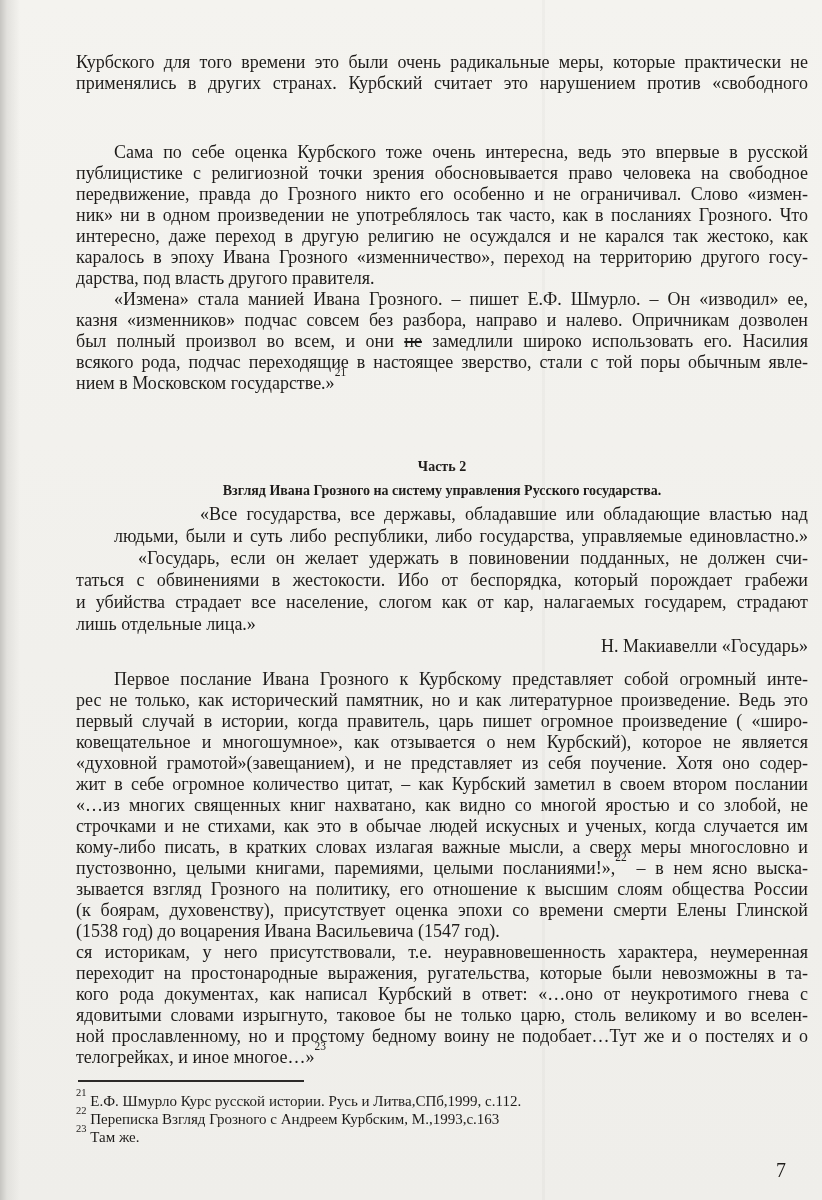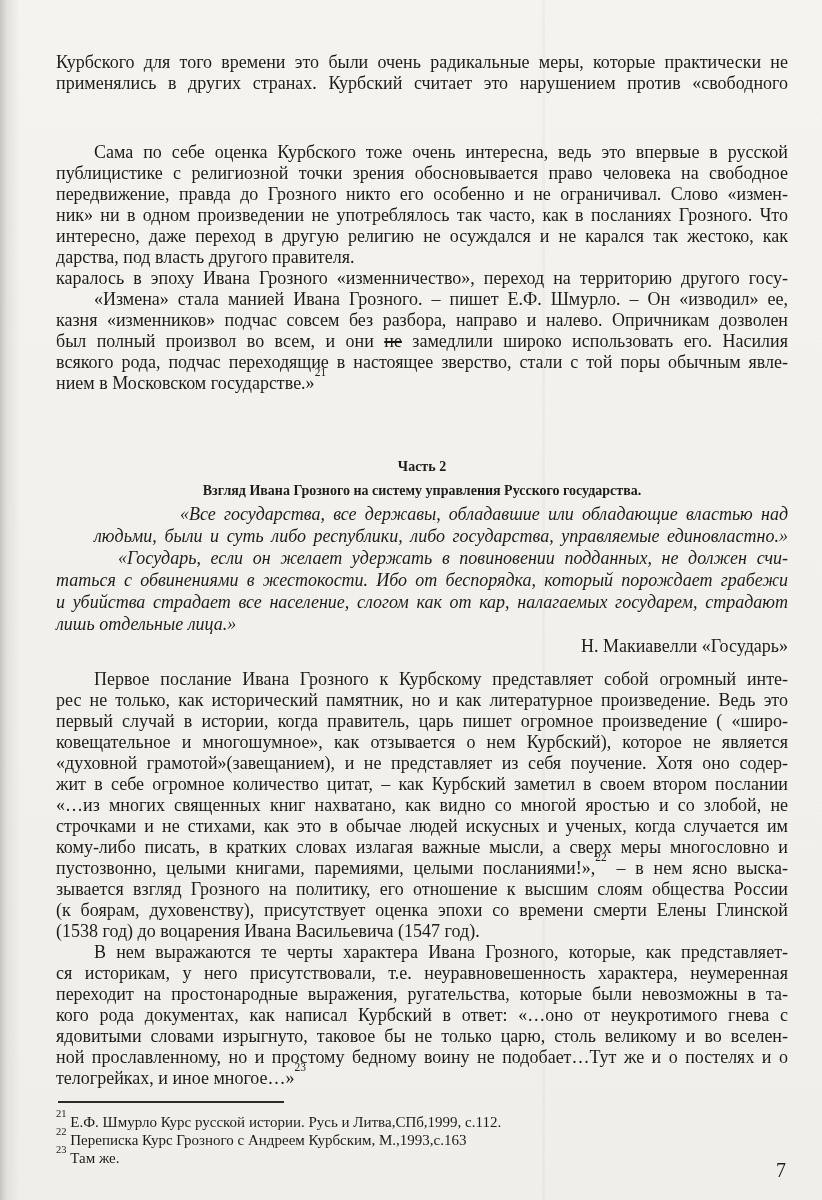--- a/index.html
+++ b/index.html
@@ -14,30 +14,30 @@
     color:#1e1c1a;
     font-family:"Liberation Serif","DejaVu Serif",serif;
     overflow:hidden;
   }
   
   .page::after{
     content:"";position:absolute;left:542px;top:0;bottom:0;width:3px;
     background:rgba(60,60,55,0.03);pointer-events:none;
   }
   .content{
-    position:absolute;left:56px;top:52px;width:732px;
+    position:absolute;left:76px;top:52px;width:732px;
   }
   .block{margin:0;}
   .line{
     font-size:18px;line-height:21px;
     text-align:justify;text-align-last:justify;
     min-height:21px;
   }
   .line.last{text-align-last:left;}
-  .epigraph .line{font-style:italic;line-height:22px;}
+  .epigraph .line{line-height:22px;}
   .heading{margin-top:61px;}
   .heading .line{
     font-weight:bold;font-size:14px;line-height:24px;
     text-align:center;text-align-last:center;
   }
   .attribution{margin-bottom:12px;}
   .attribution .line{text-align:right;text-align-last:right;line-height:22px;}
   .line sup{
     font-size:11.5px;line-height:0;
     position:relative;top:-6px;
@@ -64,22 +64,22 @@
       <div class="block paragraph">
         <div class="line"><span>Курбского для того времени это были очень радикальные меры, которые практически не</span></div>
         <div class="line"><span>применялись в других странах. Курбский считает это нарушением против «свободного</span></div>
       </div>
       <div class="block paragraph">
         <div class="line" style="padding-left: 38px; margin-top: 48px;"><span>Сама по себе оценка Курбского тоже очень интересна, ведь это впервые в русской</span></div>
         <div class="line"><span>публицистике с религиозной точки зрения обосновывается право человека на свободное</span></div>
         <div class="line"><span>передвижение, правда до Грозного никто его особенно и не ограничивал. Слово «измен-</span></div>
         <div class="line"><span>ник» ни в одном произведении не употреблялось так часто, как в посланиях Грозного. Что</span></div>
         <div class="line"><span>интересно, даже переход в другую религию не осуждался и не карался так жестоко, как</span></div>
+        <div class="line"><span>каралось в эпоху Ивана Грозного «изменничество», переход на территорию другого госу-</span></div>
         <div class="line last"><span>дарства, под власть другого правителя.</span></div>
-        <div class="line"><span>каралось в эпоху Ивана Грозного «изменничество», переход на территорию другого госу-</span></div>
       </div>
       <div class="block paragraph">
         <div class="line" style="padding-left: 38px;"><span>«Измена» стала манией Ивана Грозного. – пишет Е.Ф. Шмурло. – Он «изводил» ее,</span></div>
         <div class="line"><span>казня «изменников» подчас совсем без разбора, направо и налево. Опричникам дозволен</span></div>
         <div class="line"><span>был полный произвол во всем, и они </span><span class="strike">не</span><span> замедлили широко использовать его. Насилия</span></div>
         <div class="line"><span>всякого рода, подчас переходящие в настоящее зверство, стали с той поры обычным явле-</span></div>
         <div class="line last"><span>нием в Московском государстве.»</span><sup>21</sup></div>
       </div>
       <div class="block heading">
         <div class="line"><span>Часть 2</span></div>
@@ -107,29 +107,28 @@
         <div class="line"><span>жит в себе огромное количество цитат, – как Курбский заметил в своем втором послании</span></div>
         <div class="line"><span>«…из многих священных книг нахватано, как видно со многой яростью и со злобой, не</span></div>
         <div class="line"><span>строчками и не стихами, как это в обычае людей искусных и ученых, когда случается им</span></div>
         <div class="line"><span>кому-либо писать, в кратких словах излагая важные мысли, а сверх меры многословно и</span></div>
         <div class="line"><span>пустозвонно, целыми книгами, паремиями, целыми посланиями!»,</span><sup>22</sup><span> – в нем ясно выска-</span></div>
         <div class="line"><span>зывается взгляд Грозного на политику, его отношение к высшим слоям общества России</span></div>
         <div class="line"><span>(к боярам, духовенству), присутствует оценка эпохи со времени смерти Елены Глинской</span></div>
         <div class="line last"><span>(1538 год) до воцарения Ивана Васильевича (1547 год).</span></div>
       </div>
       <div class="block paragraph">
-        <div class="line" style="padding-left: 38px;"><span>В нем выражаются те черты характера Ивана Грозного, которые, как представляет-</span></div>
         <div class="line"><span>ся историкам, у него присутствовали, т.е. неуравновешенность характера, неумеренная</span></div>
         <div class="line"><span>переходит на простонародные выражения, ругательства, которые были невозможны в та-</span></div>
         <div class="line"><span>кого рода документах, как написал Курбский в ответ: «…оно от неукротимого гнева с</span></div>
         <div class="line"><span>ядовитыми словами изрыгнуто, таковое бы не только царю, столь великому и во вселен-</span></div>
         <div class="line"><span>ной прославленному, но и простому бедному воину не подобает…Тут же и о постелях и о</span></div>
         <div class="line last"><span>телогрейках, и иное многое…»</span><sup>23</sup></div>
       </div>
       <div class="block footnotes">
         <div class="fnrule"></div>
         <div class="fn"><sup>21</sup><span> Е.Ф. Шмурло Курс русской истории. Русь и Литва,СПб,1999, с.112.</span></div>
-        <div class="fn"><sup>22</sup><span> Переписка Курс Грозного с Андреем Курбским, М.,1993,с.163</span></div>
+        <div class="fn"><sup>22</sup><span> Переписка Взгляд Грозного с Андреем Курбским, М.,1993,с.163</span></div>
         <div class="fn"><sup>23</sup><span> Там же.</span></div>
       </div>
     </div>
   <div class="page-number">7</div>
 </div>
 
 </body></html>

